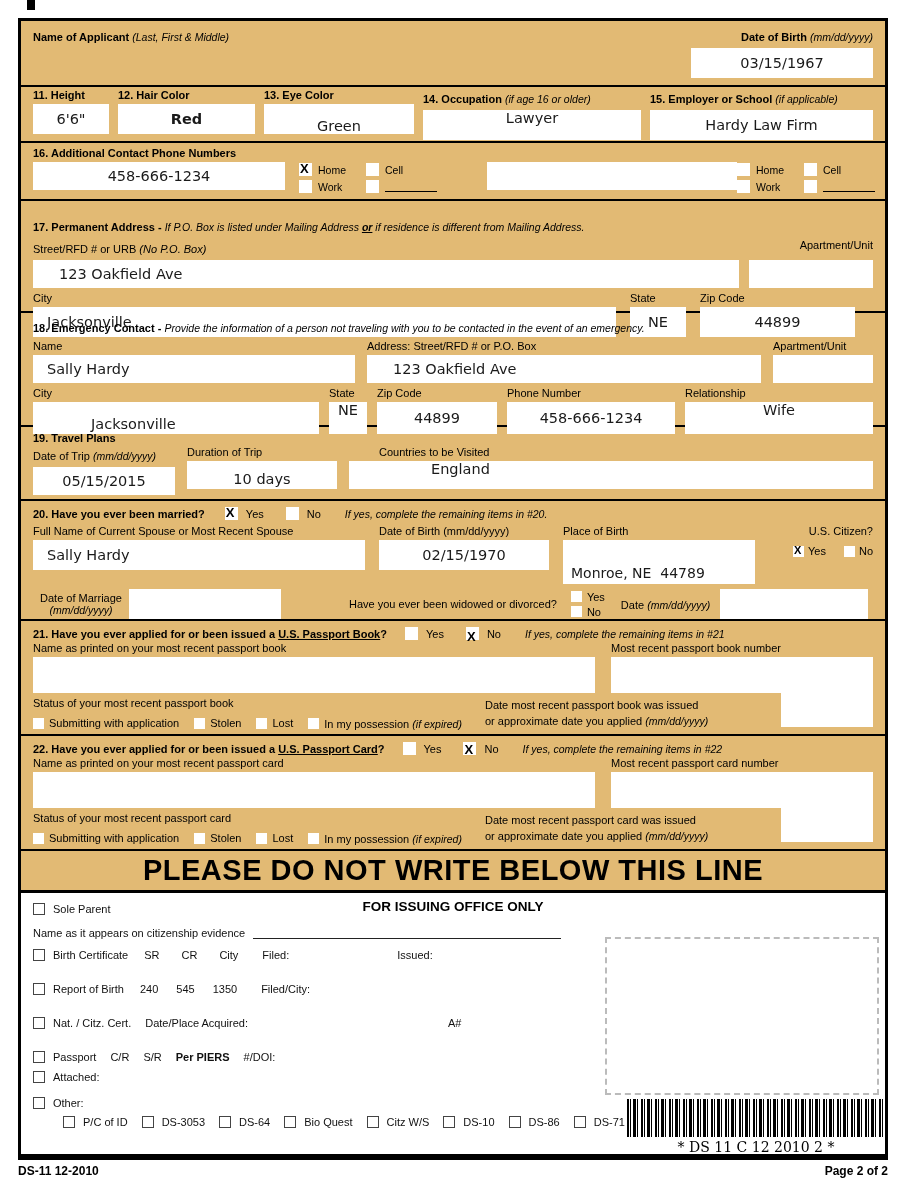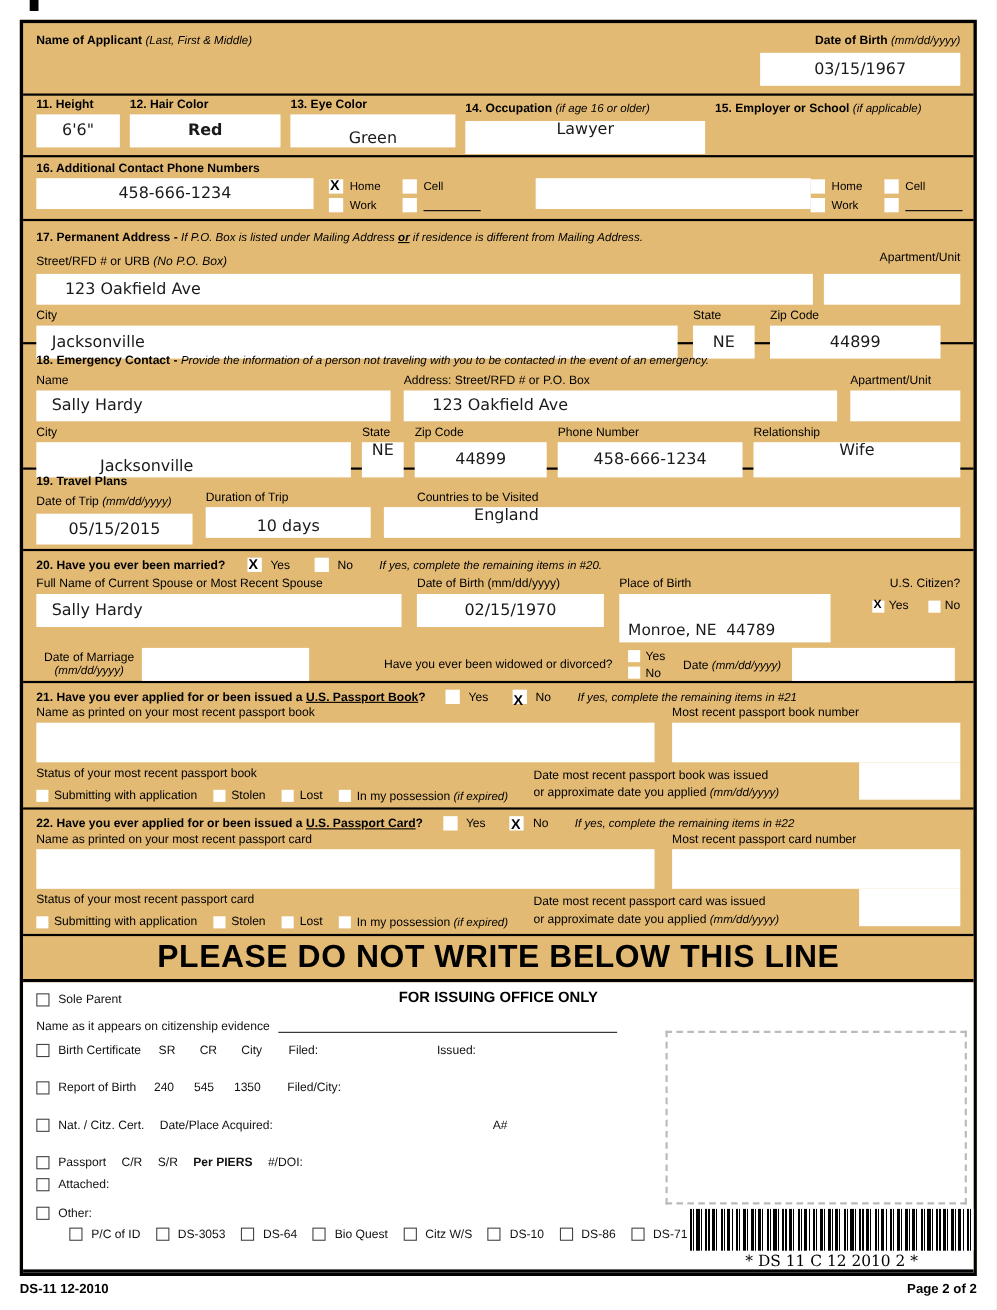--- a/index.html
+++ b/index.html
@@ -85,20 +85,23 @@
           </div>
       </div>
       <div class="col" style="width:218px;">
         <div style="margin-bottom:3px; white-space:nowrap;"><span class="lbl">14. Occupation </span><span class="hint">(if age 16 or older)</span></div>
         <div class="inp" style="height:30px; justify-content:center; align-items:flex-start;">
             <span class="val">Lawyer</span>
           </div>
       </div>
       <div class="col" style="flex:1;">
         <div style="margin-bottom:3px; white-space:nowrap;"><span class="lbl">15. Employer or School </span><span class="hint">(if applicable)</span></div>
+        <div class="inp" style="height:30px; justify-content:center;">
+            <span class="val">Hardy Law Firm</span>
+          </div>
       </div>
     </div>
   </div>
 
   <div class="section" style="height:58px; padding-top:4px;">
     <div class="lbl" style="margin-bottom:3px;">16. Additional Contact Phone Numbers</div>
     <div class="row" style="align-items:flex-start;">
       <div class="inp" style="width:258px; height:28px; justify-content:center;">
           <span class="val">458-666-1234</span>
         </div>
@@ -123,21 +126,21 @@
         <span class="cb"></span>
         <span>Cell</span>
         <span class="cb"></span>
         <span>Work</span>
         <span class="cb"></span>
         <span class="mini-line"></span>
       </div>
     </div>
   </div>
 
-  <div class="section" style="height:112px; padding-top:5px;">
+  <div class="section" style="height:112px; padding-top:16px;">
     <div style="margin-bottom:4px;">
       <span class="lbl">17. Permanent Address - </span><span class="it">If P.O. Box is listed under Mailing Address </span><span class="it u" style="font-weight:bold;">or</span><span class="it"> if residence is different from Mailing Address.</span>
     </div>
     <div class="row" style="justify-content:space-between; margin-bottom:3px;">
       <div><span class="lbl-n">Street/RFD # or URB </span><span class="lbl hint" style="font-size:11px;">(No P.O. Box)</span></div>
       <div class="lbl-n">Apartment/Unit</div>
     </div>
     <div class="row" style="gap:10px; margin-bottom:4px;">
       <div class="inp" style="flex:1; height:28px;">
           <span class="val" style="margin-left:26px;">123 Oakfield Ave</span>

